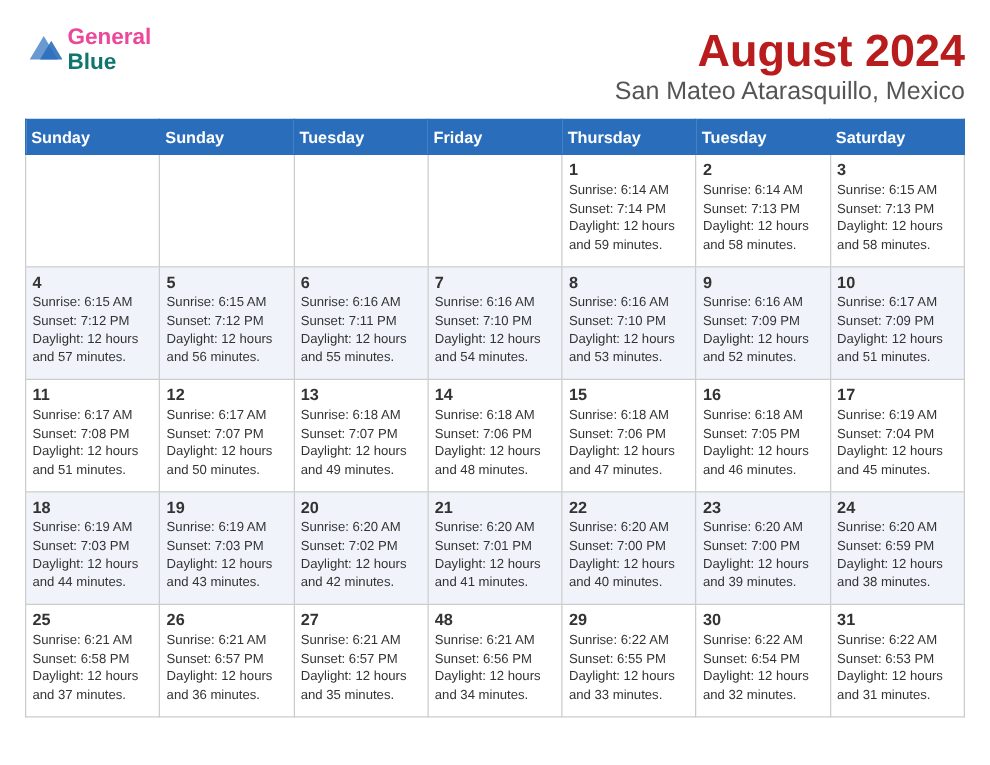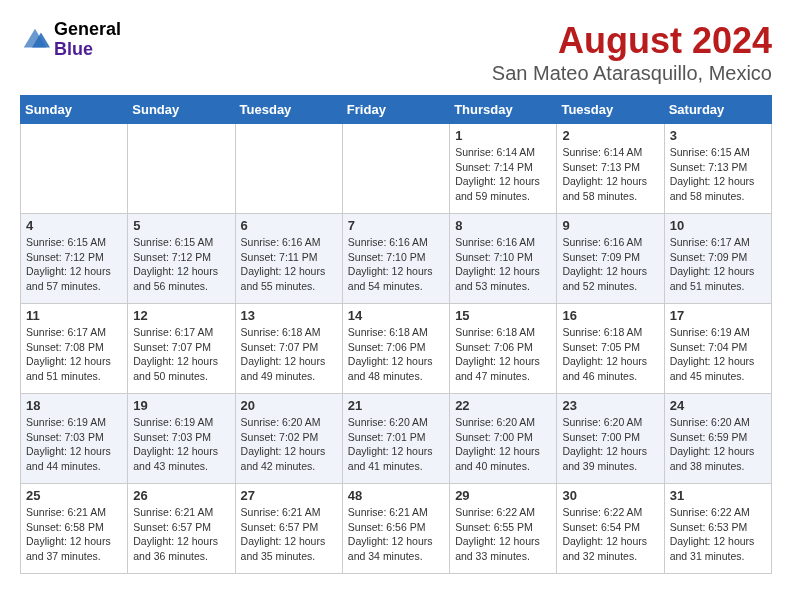--- a/index.html
+++ b/index.html
@@ -21,25 +21,25 @@
     .logo {
       display: flex;
       align-items: center;
       gap: 4px;
     }
     .logo-text {
       font-size: 18px;
       line-height: 1.1;
     }
     .logo-general {
-      color: #000000;
+      color: #ec4899;
       font-weight: bold;
     }
     .logo-blue {
-      color: #4c1d95;
+      color: #0f766e;
       font-weight: bold;
     }
     .logo-icon {
       width: 30px;
       height: 30px;
     }
     .title-area {
       text-align: right;
     }
     .month-title {

